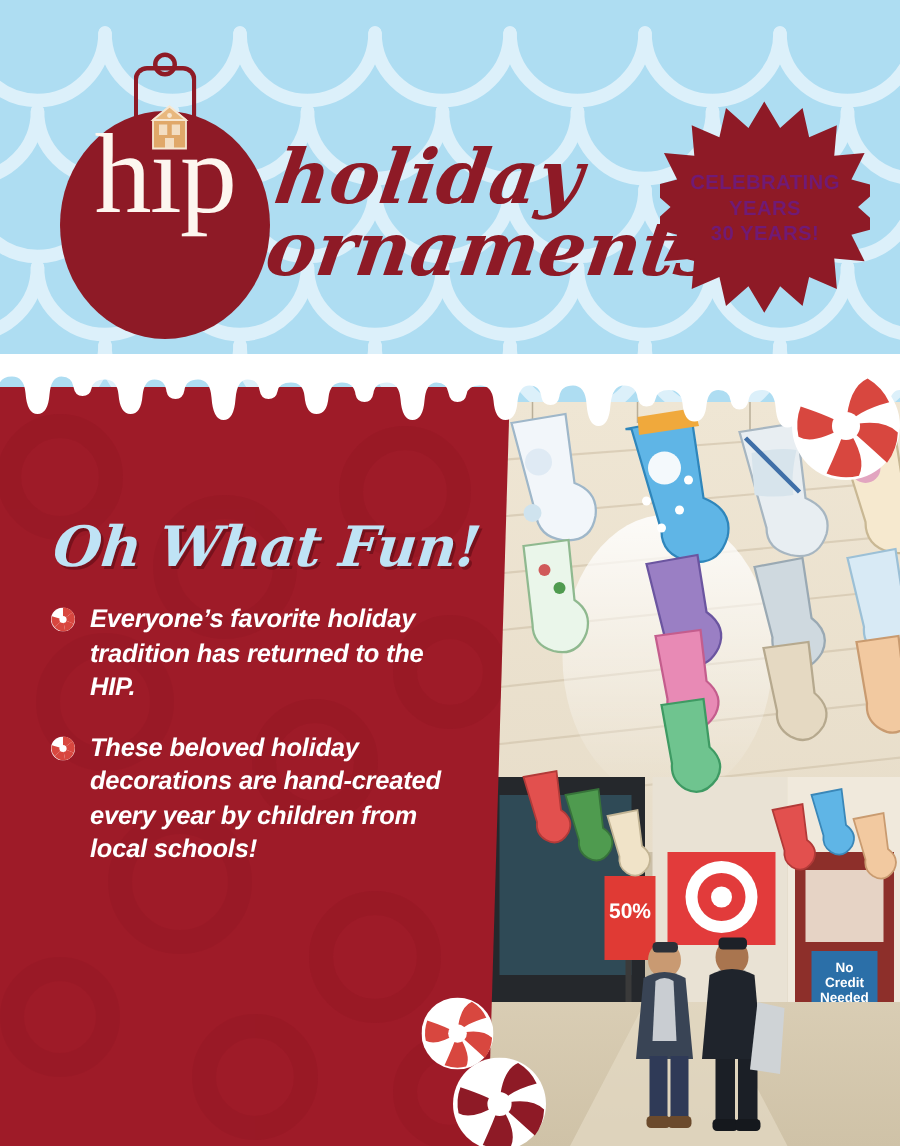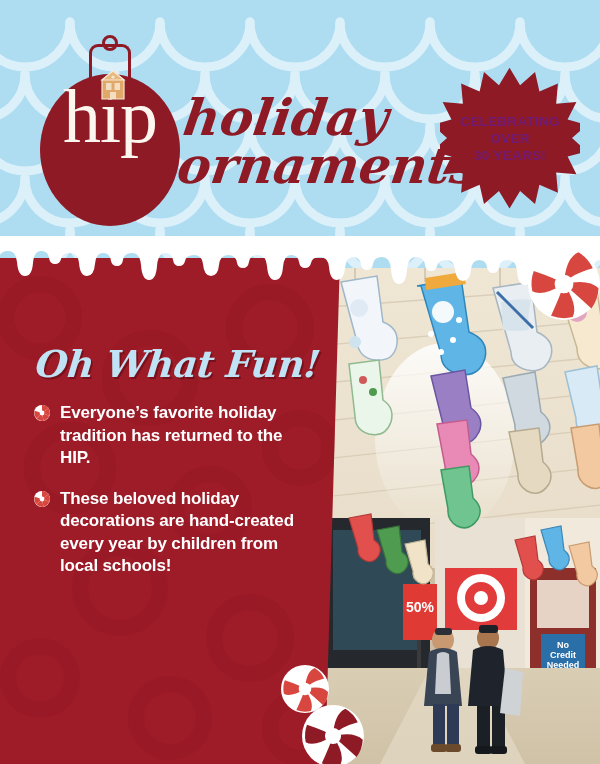--- a/index.html
+++ b/index.html
@@ -52,21 +52,21 @@
   
   .snow{position:absolute;left:0;top:236px;width:600px;height:64px;pointer-events:none;}
 
   
   .copy{position:absolute;left:34px;top:344px;width:280px;}
   .headline{
     font-family:"DejaVu Serif", serif;font-style:italic;font-weight:700;
     font-size:37px;line-height:40px;color:#bfe3f5;letter-spacing:-.5px;
     text-shadow:2px 2px 0 rgba(90,10,18,.55);transform:skewX(-6deg);transform-origin:left top;
     margin:0 0 18px 4px;white-space:nowrap;}
-  .bullet{position:relative;padding-left:26px;margin-bottom:18px;}
+  .bullet{position:relative;padding-left:26px;margin-bottom:18px;font-style:italic;}
   .bullet:last-child{margin-bottom:16px;}
   .bullet .pep{position:absolute;left:0;top:3px;width:16px;height:16px;}
   .bullet p{margin:0;color:#ffffff;font-weight:700;font-size:17px;line-height:22.5px;letter-spacing:-.15px;}
 
   
   .pep-big-top{position:absolute;left:528px;top:248px;width:72px;height:72px;}
   .pep-mid{position:absolute;left:281px;top:665px;width:48px;height:48px;}
   .pep-dark{position:absolute;left:302px;top:705px;width:62px;height:62px;}
 </style>
 </head>
@@ -152,21 +152,21 @@
       <div class="wm-line wm-1">holiday</div>
       <div class="wm-line wm-2">ornaments</div>
     </div>
 
     <div class="badge">
       <svg viewBox="0 0 140 160" width="140" height="160">
         <polygon fill="#8e1a26" points="70,2 82,22 99,7 104,29 125,20 123,43 146,41 136,61 158,67 141,82 158,97 136,103 146,123 123,121 125,144 104,135 99,157 82,142 70,162 58,142 41,157 36,135 15,144 17,121 -6,123 4,103 -18,97 -1,82 -18,67 4,61 -6,41 17,43 15,20 36,29 41,7 58,22" transform="translate(0,0) scale(0.88) translate(9,9)"></polygon>
       </svg>
       <div class="badge-txt">
         <span>CELEBRATING</span>
-        <span>OVER</span>
+        <span>YEARS</span>
         <span>30 YEARS!</span>
       </div>
     </div>
   </div>
 
   <div class="photo">
     <svg width="275" height="496" viewBox="0 0 275 496">
       <defs>
         <linearGradient id="ceil" x1="0" y1="0" x2="0" y2="1">
           <stop offset="0" stop-color="#efe6d4"></stop>

